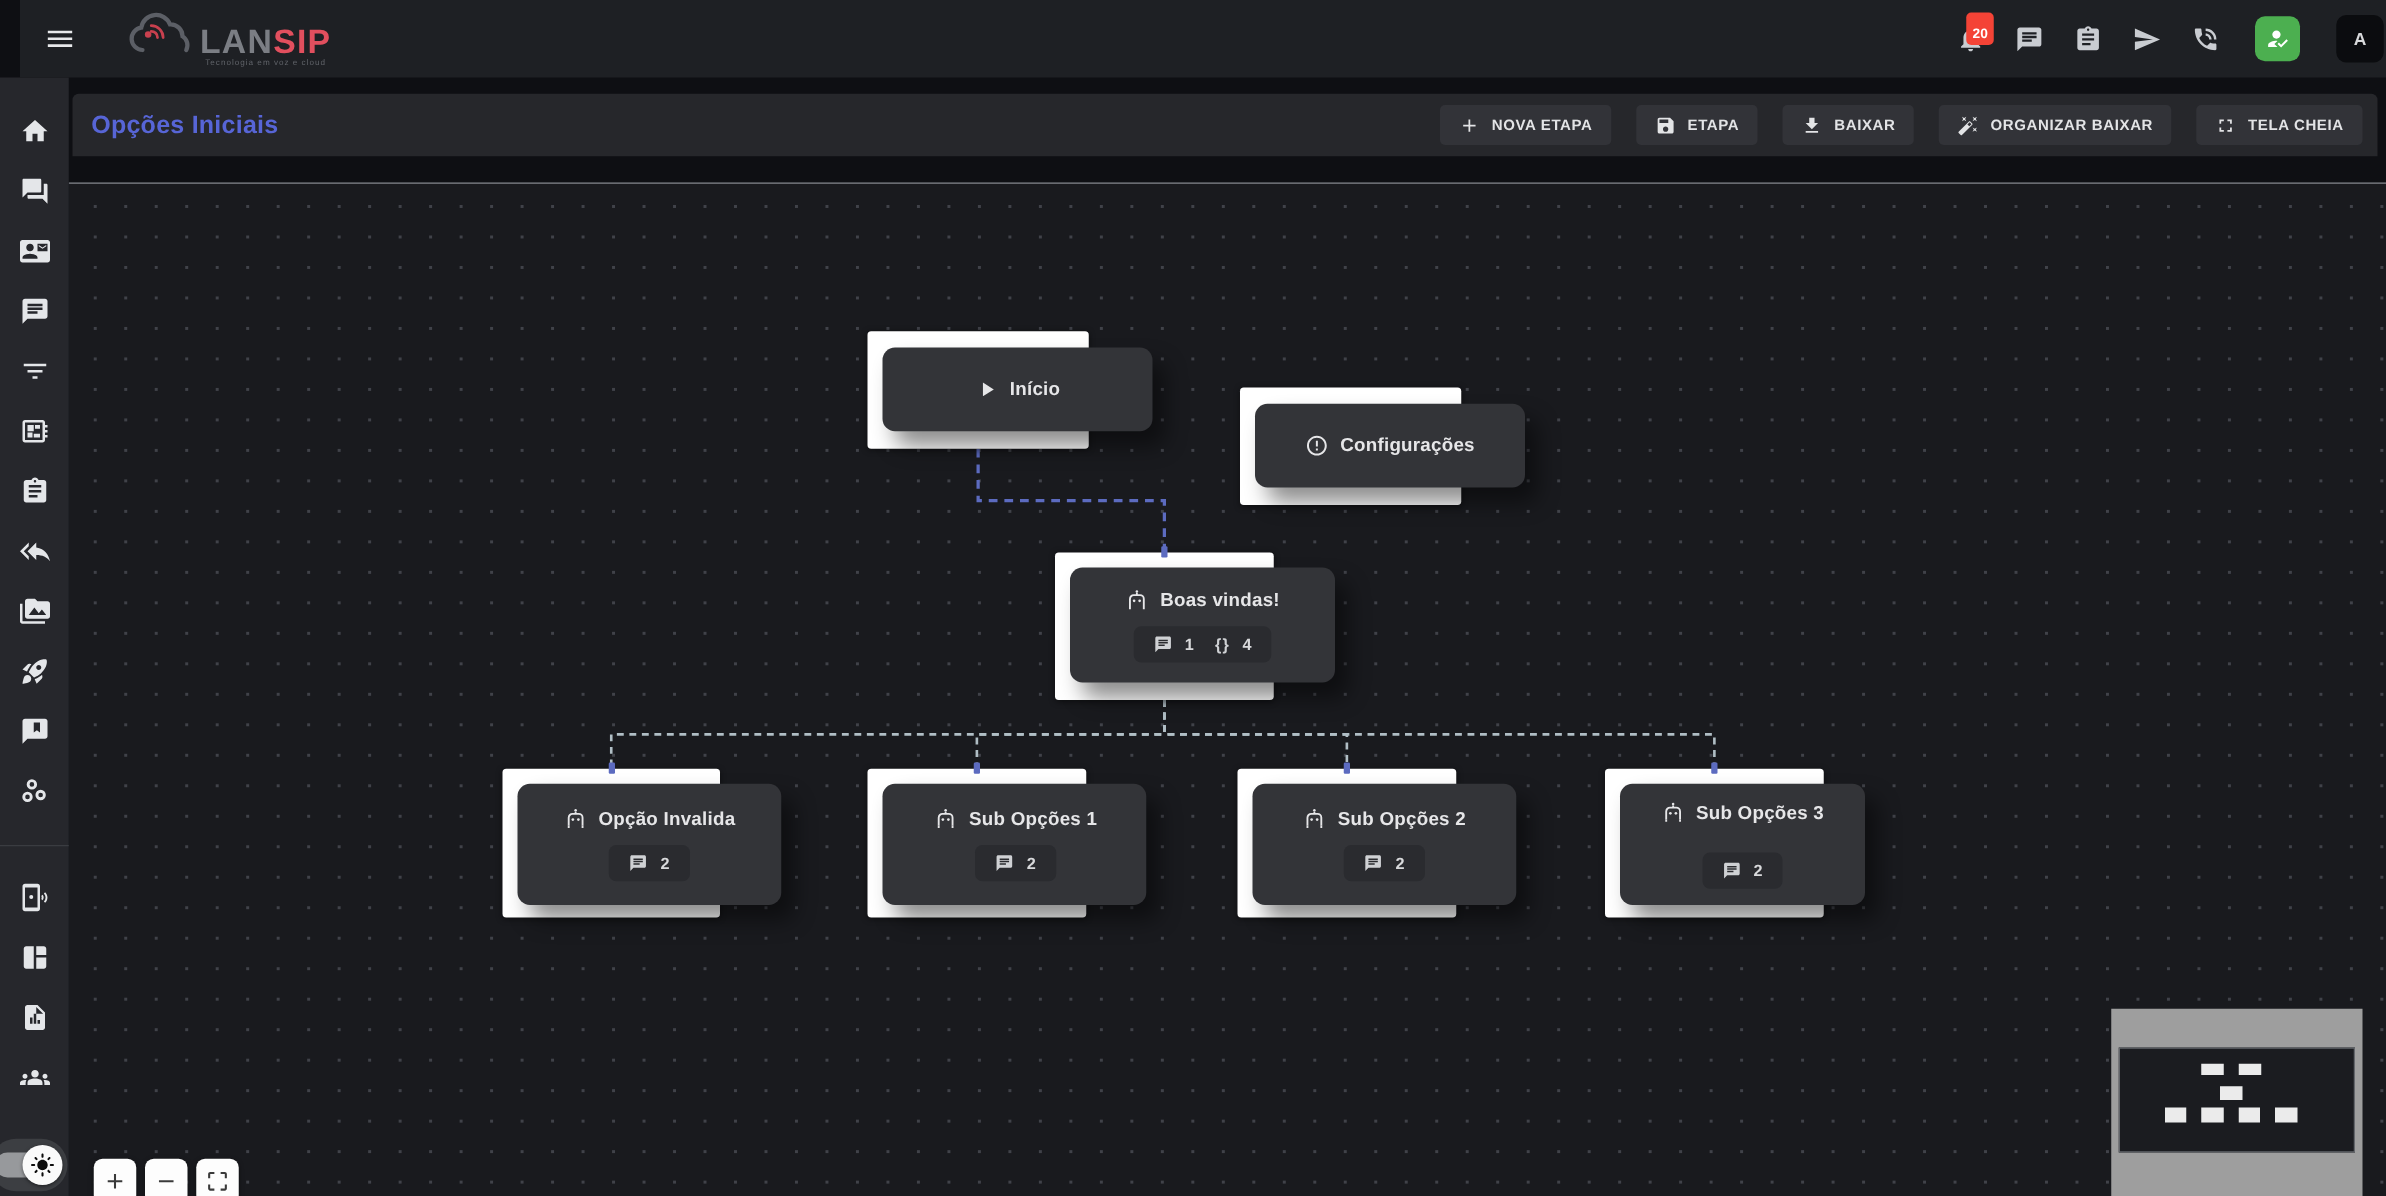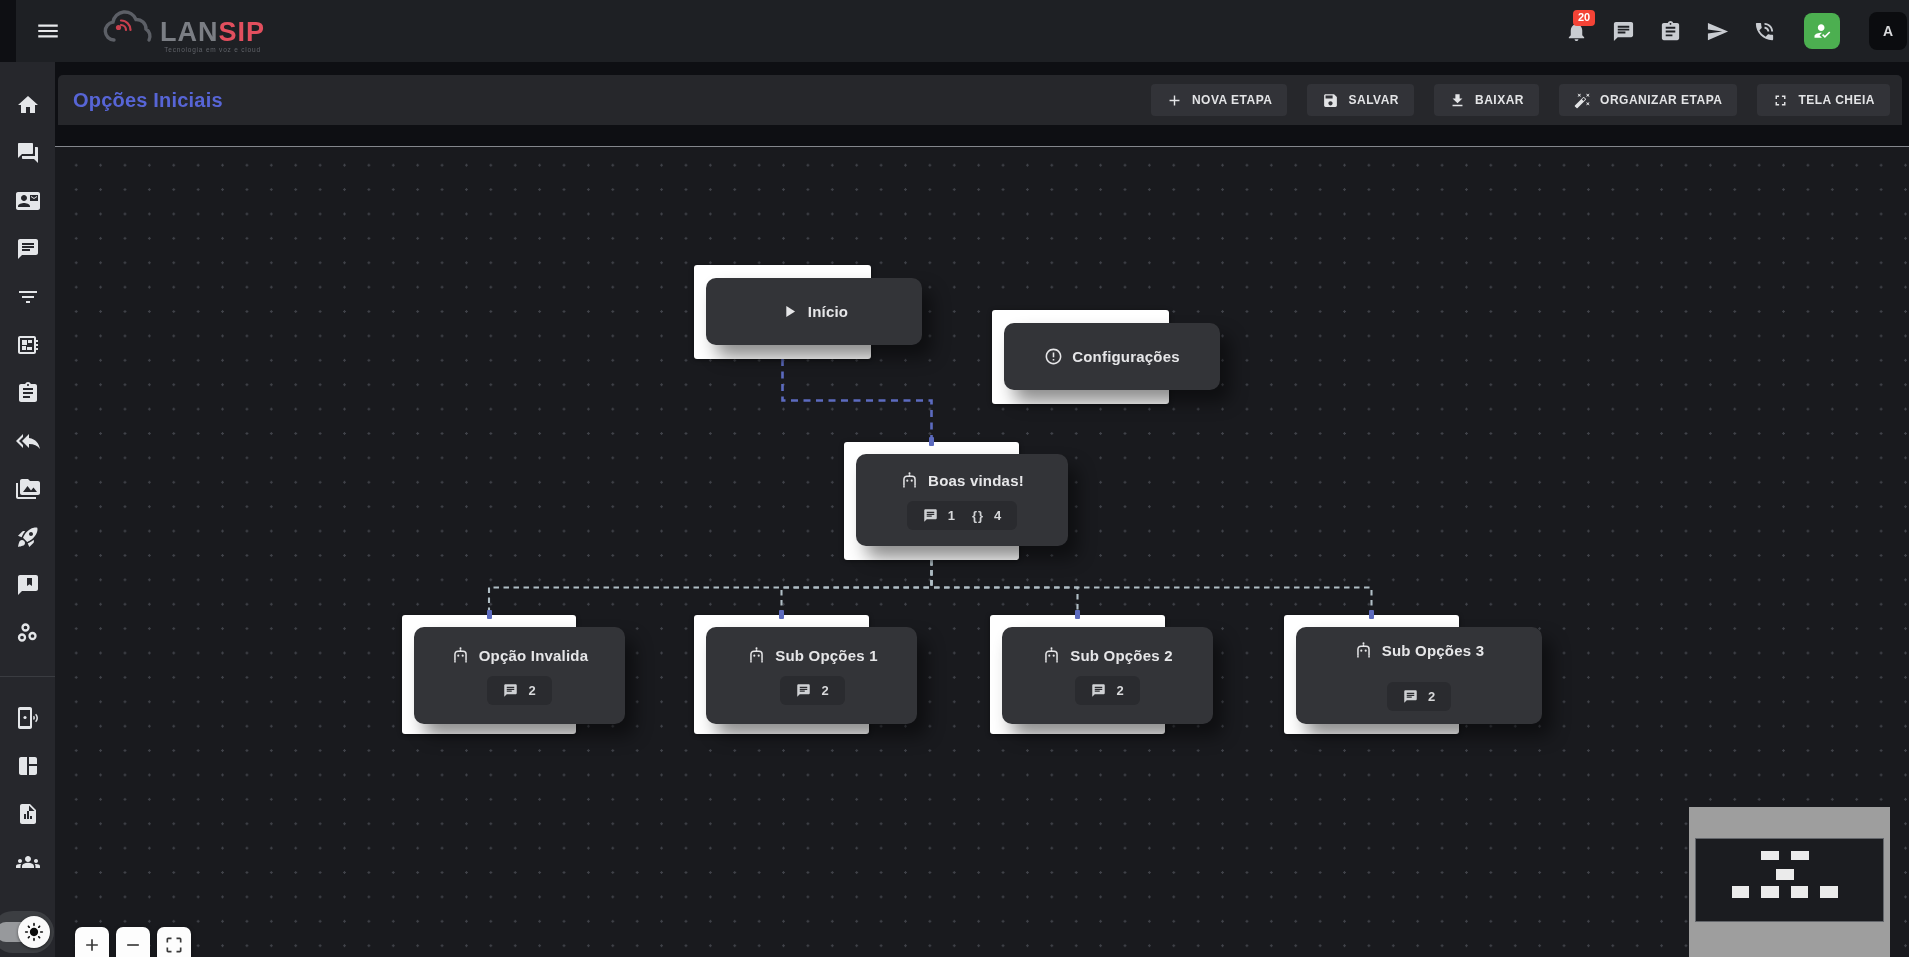--- a/index.html
+++ b/index.html
@@ -19,21 +19,21 @@
   .logo-text { font-size:27px; font-weight:700; letter-spacing:1px; color:#7b7e84; line-height:26px; }
   .logo-text .accent { color:#e24f5e; }
   .logo-tagline { font-size:6.5px; color:#606369; letter-spacing:.8px; margin-top:1px; }
   .topbar-right { margin-left:auto; display:flex; align-items:center; gap:21px; }
   .tb-icon { position:relative; background:none; border:none; color:#c9ccd1; cursor:pointer;
     width:26px; height:26px; display:flex; align-items:center; justify-content:center; }
   .tb-icon svg { width:23px; height:23px; }
   .tb-icon.green { background:#4caf50; color:#fff; width:36px; height:36px; border-radius:8px; margin-left:6px; }
   .tb-icon.green svg { width:20px; height:20px; }
   .tb-badge { position:absolute; top:-8px; left:10px; background:#f44336; color:#fff; font-size:11px;
-    font-weight:700; padding:1px 5px 2px; border-radius:4px; line-height:13px; }
+    font-weight:700; padding:11px 5px 2px; border-radius:4px; line-height:13px; }
   .avatar { width:38px; height:38px; border-radius:8px; background:#0b0c0f; color:#d9dadc;
     display:flex; align-items:center; justify-content:center; font-size:14px; font-weight:600;
     margin-left:8px; cursor:pointer; }
 
   
   .sidebar { position:absolute; left:0; top:62px; bottom:0; width:55px; background:#26272c;
     display:flex; flex-direction:column; align-items:center; padding-top:20px; z-index:20; }
   .side-item { background:none; border:none; color:#e4e6e9; width:46px; height:46px; margin-bottom:2px;
     display:flex; align-items:center; justify-content:center; cursor:pointer; }
   .side-item svg { width:24px; height:24px; }
@@ -303,37 +303,37 @@
               </svg>
             </span>
             <span>NOVA ETAPA</span>
           </button>
           <button class="tbtn">
             <span style="display:flex">
               <svg viewBox="0 0 24 24" fill="currentColor">
                 <path d="M17 3H5c-1.11 0-2 .9-2 2v14c0 1.1.89 2 2 2h14c1.1 0 2-.9 2-2V7l-4-4zm-5 16c-1.66 0-3-1.34-3-3s1.34-3 3-3 3 1.34 3 3-1.34 3-3 3zm3-10H5V5h10v4z"></path>
               </svg>
             </span>
-            <span>SALVAR</span>
+            <span>ETAPA</span>
           </button>
           <button class="tbtn">
             <span style="display:flex">
               <svg viewBox="0 0 24 24" fill="currentColor">
                 <path d="M19 9h-4V3H9v6H5l7 7 7-7zM5 18v2h14v-2H5z"></path>
               </svg>
             </span>
             <span>BAIXAR</span>
           </button>
           <button class="tbtn">
             <span style="display:flex">
               <svg viewBox="0 0 24 24" fill="currentColor">
                 <path d="M7.5 5.6L10 7 8.6 4.5 10 2 7.5 3.4 5 2l1.4 2.5L5 7zm12 9.8L17 14l1.4 2.5L17 19l2.5-1.4L22 19l-1.4-2.5L22 14zM22 2l-2.5 1.4L17 2l1.4 2.5L17 7l2.5-1.4L22 7l-1.4-2.5zm-7.63 5.29c-.39-.39-1.02-.39-1.41 0L1.29 18.96c-.39.39-.39 1.02 0 1.41l2.34 2.34c.39.39 1.02.39 1.41 0L16.7 11.05c.39-.39.39-1.02 0-1.41l-2.33-2.35zm-1.03 5.49l-2.12-2.12 2.44-2.44 2.12 2.12-2.44 2.44z"></path>
               </svg>
             </span>
-            <span>ORGANIZAR ETAPA</span>
+            <span>ORGANIZAR BAIXAR</span>
           </button>
           <button class="tbtn">
             <span style="display:flex">
               <svg viewBox="0 0 24 24" fill="currentColor">
                 <path d="M7 14H5v5h5v-2H7v-3zm-2-4h2V7h3V5H5v5zm12 7h-3v2h5v-5h-2v3zM14 5v2h3v3h2V5h-5z"></path>
               </svg>
             </span>
             <span>TELA CHEIA</span>
           </button>
         </div>
@@ -516,21 +516,21 @@
                     <path fill-rule="evenodd" fill="currentColor" d="M20 2H4c-1.1 0-2 .9-2 2v18l4-4h14c1.1 0 2-.9 2-2V4c0-1.1-.9-2-2-2zM6 9h12v2H6V9zm8 5H6v-2h8v2zm4-6H6V6h12v2z"></path>
                   </svg>
                 </span>
                 <span class="badge-val">2</span>
               </span>
             </div>
           </div>
         </div>
         <div class="node" style="left: 1229px; top: 468px; width: 175px; height: 119px;">
           <span class="node-handle"></span>
-          <div class="node-card" style="left:12px;top:12px;width:246px;height:97px;gap:11px;">
+          <div class="node-card" style="left:12px;top:12px;width:196px;height:97px;gap:11px;">
       <div class="node-head">
         <span style="display:flex">
                 <svg viewBox="0 0 24 24" fill="none" stroke="currentColor" stroke-width="1.9">
                   <circle cx="12" cy="2.9" r="1.3" fill="currentColor" stroke="none"></circle>
                   <path d="M12 4.2v2.1"></path>
                   <path d="M5 18.5v-8.2a3.8 3.8 0 0 1 3.8-3.8h6.4A3.8 3.8 0 0 1 19 10.3v8.2"></path>
                   <circle cx="9.2" cy="12.2" r="1.35" fill="currentColor" stroke="none"></circle>
                   <circle cx="14.8" cy="12.2" r="1.35" fill="currentColor" stroke="none"></circle>
                   <path d="M5 18.5v2.3M19 18.5v2.3"></path>
                 </svg>

